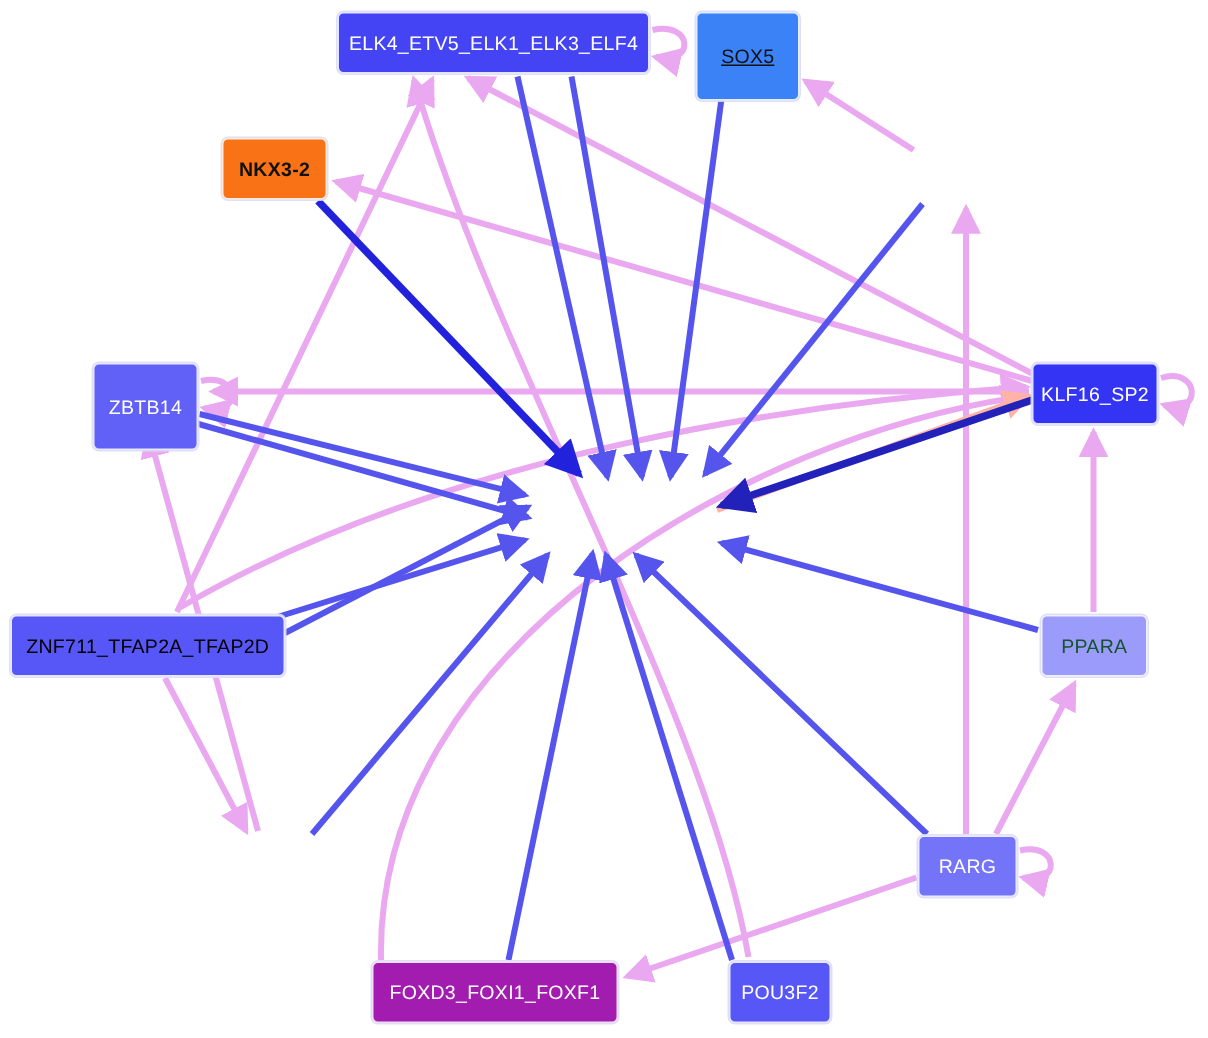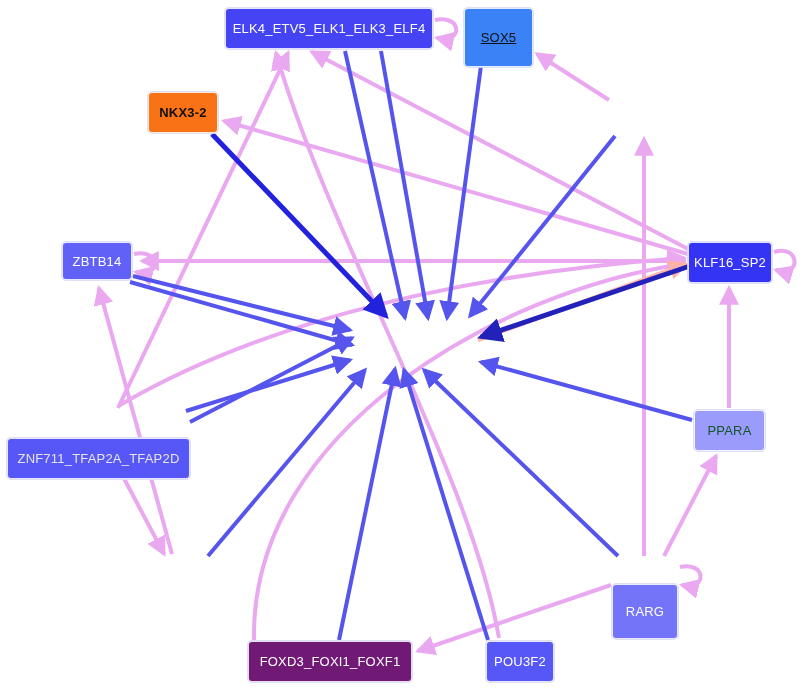--- a/index.html
+++ b/index.html
@@ -85,20 +85,20 @@
       <path d="M339,640 L395,369" stroke="#5555ee" stroke-width="4" fill="none" marker-end="url(#ah-blue)"></path>
       <path d="M488,640 L404,370" stroke="#5555ee" stroke-width="4" fill="none" marker-end="url(#ah-blue)"></path>
       <path d="M190,422 L352,338" stroke="#5555ee" stroke-width="4" fill="none" marker-end="url(#ah-blue)"></path>
       <path d="M130,282 L352,345" stroke="#5555ee" stroke-width="4" fill="none" marker-end="url(#ah-blue)"></path>
     </g>
   </svg>
 
   <div class="node" id="n-ELK4" style="left: 225px; top: 8px; width: 208px; height: 41px; background: rgb(68, 68, 245); color: rgb(255, 255, 255);">ELK4_ETV5_ELK1_ELK3_ELF4</div>
   <div class="node" id="n-SOX5" style="left: 464px; top: 8px; width: 69px; height: 59px; background: #3b82f6; color: rgb(17, 17, 17); text-decoration: underline;">SOX5</div>
   <div class="node" id="n-NKX32" style="left: 148px; top: 92px; width: 70px; height: 41px; background: #f97316; color: rgb(17, 17, 17); font-weight: bold;">NKX3-2</div>
-  <div class="node" id="n-ZBTB14" style="left: 62px; top: 242px; width: 70px; height: 38px; background: rgb(97, 97, 248); color: rgb(255, 255, 255);">ZBTB14</div>
+  <div class="node" id="n-ZBTB14" style="left: 62px; top: 242px; width: 70px; height: 58px; background: rgb(97, 97, 248); color: rgb(255, 255, 255);">ZBTB14</div>
   <div class="node" id="n-KLF16" style="left: 688px; top: 242px; width: 84px; height: 41px; background: rgb(52, 52, 244); color: rgb(255, 255, 255);">KLF16_SP2</div>
-  <div class="node" id="n-ZNF711" style="left: 7px; top: 410px; width: 183px; height: 41px; background: rgb(87, 87, 247); color: #e5e5e5; margin-top: 28px;">ZNF711_TFAP2A_TFAP2D</div>
+  <div class="node" id="n-ZNF711" style="left: 7px; top: 410px; width: 183px; height: 41px; background: rgb(87, 87, 247); color: #000000;">ZNF711_TFAP2A_TFAP2D</div>
   <div class="node" id="n-PPARA" style="left: 694px; top: 410px; width: 71px; height: 41px; background: rgb(155, 155, 251); color: #14532d;">PPARA</div>
-  <div class="node" id="n-RARG" style="left: 612px; top: 584px; width: 66px; height: 55px; background: rgb(116, 116, 249); color: rgb(255, 255, 255);">RARG</div>
-  <div class="node" id="n-FOXD3" style="left: 248px; top: 641px; width: 164px; height: 41px; background: #701a75; color: rgb(255, 255, 255);">FOXD3_FOXI1_FOXF1</div>
+  <div class="node" id="n-RARG" style="left: 612px; top: 557px; width: 66px; height: 41px; background: rgb(116, 116, 249); color: rgb(255, 255, 255);">RARG</div>
+  <div class="node" id="n-FOXD3" style="left: 248px; top: 641px; width: 164px; height: 41px; background: #a21caf; color: rgb(255, 255, 255);">FOXD3_FOXI1_FOXF1</div>
   <div class="node" id="n-POU3F2" style="left: 465px; top: 641px; width: 68px; height: 41px; background: rgb(87, 87, 247); color: rgb(255, 255, 255); margin-left: 21px;">POU3F2</div>
 </div>
 
 </body></html>

